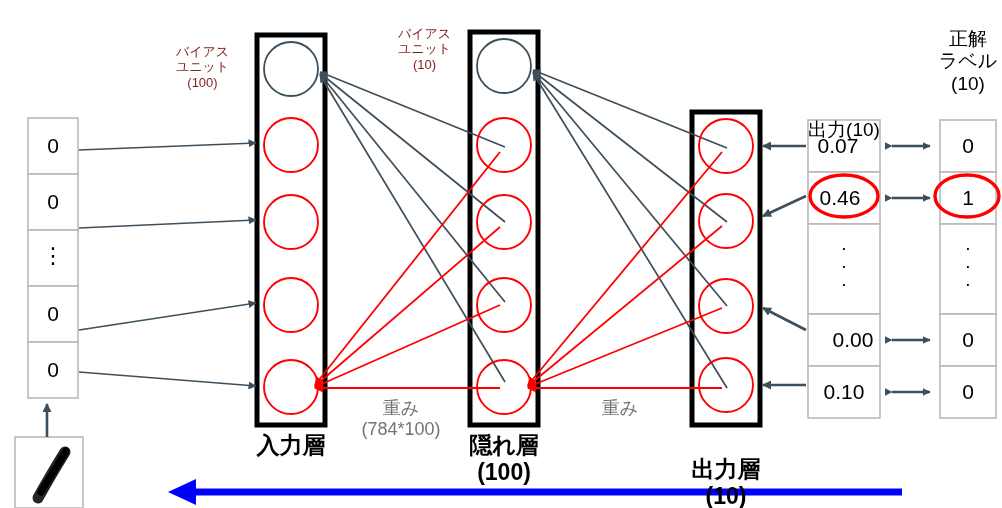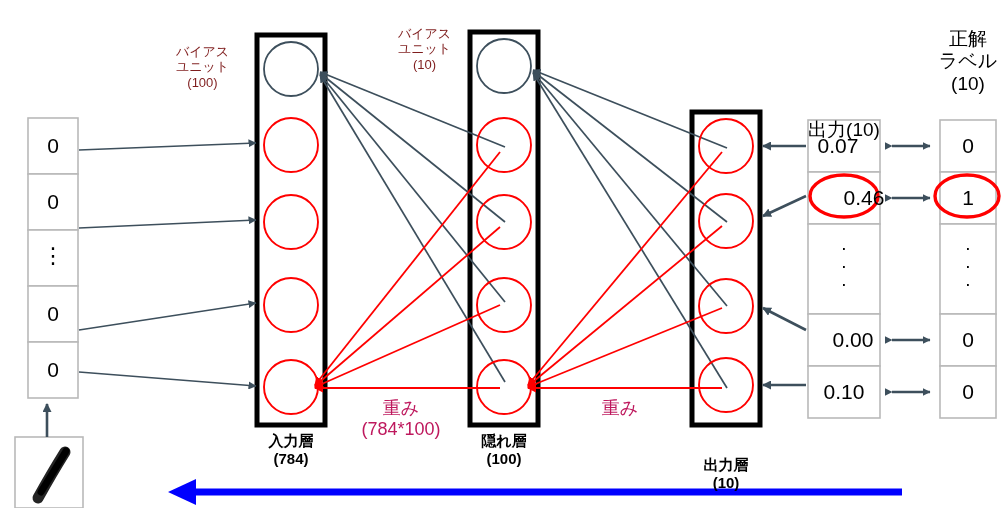--- a/index.html
+++ b/index.html
@@ -3,22 +3,22 @@
 <meta charset="utf-8">
 <style>
   html,body{margin:0;padding:0;background:#ffffff;}
   body{width:1002px;height:508px;overflow:hidden;
        font-family:"Liberation Sans","DejaVu Sans",sans-serif;color:#000;}
   #stage{position:relative;width:1002px;height:508px;}
   svg#canvas{position:absolute;left:0;top:0;width:1002px;height:508px;}
   .lbl{position:absolute;text-align:center;line-height:1.18;white-space:nowrap;}
   .jp{font-size:19px;color:#000;}
   .jp-s{font-size:13px;color:#7f1d1d;}
-  .bold{font-weight:bold;font-size:15px;}
-  .red{color:#be185d;font-size:18px;}
+  .bold{font-weight:bold;font-size:23px;}
+  .red{color:#737373;font-size:18px;}
   .cellnum{font-size:21px;}
 </style>
 </head>
 <body>
 
 <div id="stage">
 
   <svg id="canvas" viewBox="0 0 1002 508">
     <defs>
       <marker id="ahDark" markerWidth="9" markerHeight="9" refX="8" refY="4.5" orient="auto" markerUnits="userSpaceOnUse">
@@ -165,21 +165,20 @@
   </div>
 
   <div class="lbl jp-s" style="left:372px;top:26px;width:105px;">
     <div>バイアス</div>
     <div>ユニット</div>
     <div>(10)</div>
   </div>
 
   <div class="lbl bold" style="left:234px;top:432px;width:114px;">
     <div>入力層</div>
-    <div>(784)</div>
   </div>
   <div class="lbl bold" style="left:447px;top:432px;width:114px;">
     <div>隠れ層</div>
     <div>(100)</div>
   </div>
   <div class="lbl bold" style="left:669px;top:432px;width:114px;margin-top:24px;">
     <div>出力層</div>
     <div>(10)</div>
   </div>
 
@@ -187,21 +186,21 @@
     <div>重み</div>
     <div>(784*100)</div>
   </div>
   <div class="lbl red" style="left:557px;top:398px;width:126px;">
     <div>重み</div>
   </div>
 
   <div class="lbl jp" style="left:798px;top:84px;width:92px;margin-top:35px;">出力(10)</div>
 
   <div class="lbl cellnum" style="left:808px;top:134px;width:60px;">0.07</div>
-  <div class="lbl cellnum" style="left:808px;top:186px;width:64px;padding-left:24px;">0.46</div>
+  <div class="lbl cellnum" style="left:808px;top:186px;width:64px;">0.46</div>
   <div class="lbl" style="left:808px;top:239px;width:72px;font-size:19px;line-height:0.95;">
     <div>·</div>
       <div>·</div>
       <div>·</div>
   </div>
   <div class="lbl cellnum" style="left:808px;top:328px;width:90px;">0.00</div>
   <div class="lbl cellnum" style="left:808px;top:380px;width:72px;">0.10</div>
 
   <div class="lbl jp" style="left:920px;top:28px;width:96px;">
     <div>正解</div>

